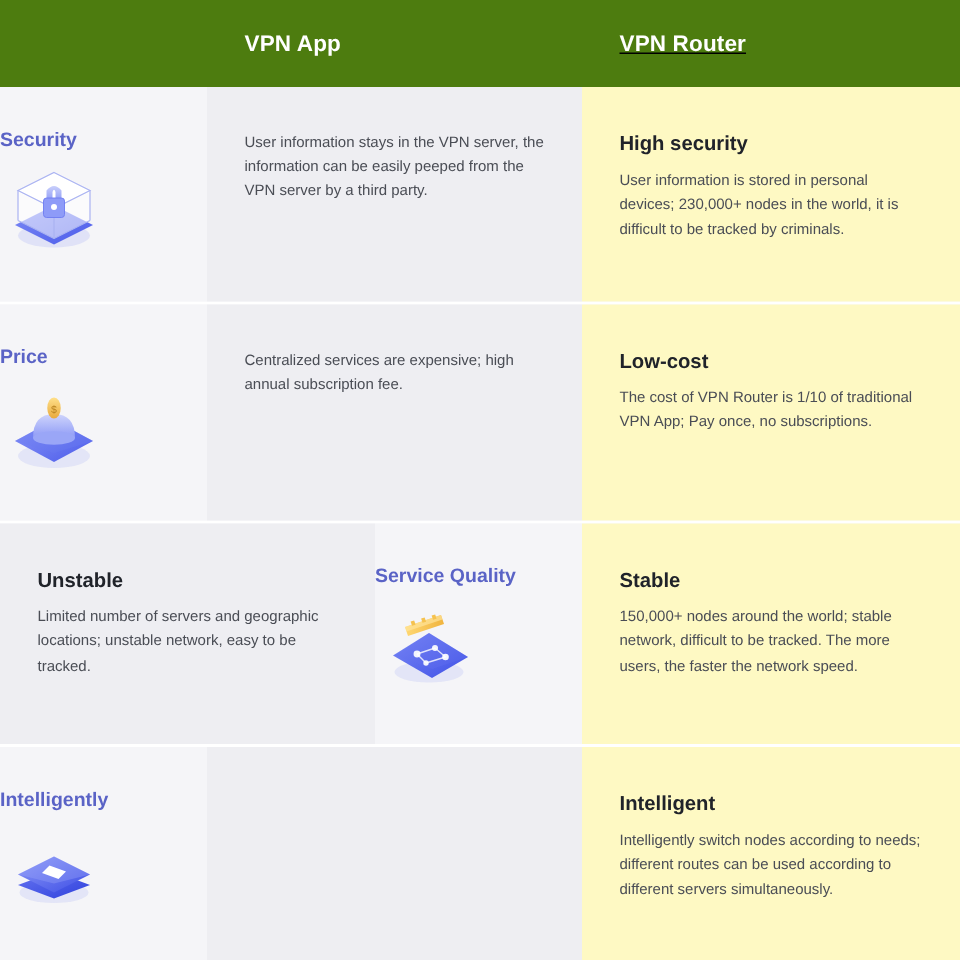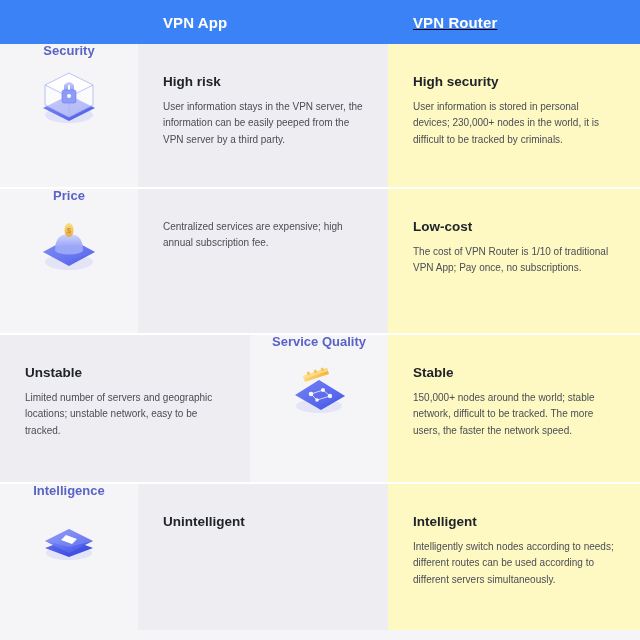--- a/index.html
+++ b/index.html
@@ -21,22 +21,22 @@
     width: 640px;
     height: 640px;
     background: #f5f5f8;
   }
 
   
   .table-header {
     position: relative;
     display: flex;
     width: 640px;
-    height: 44px;
-    background: #3b82f6;
+    height: 58px;
+    background: #4d7c0f;
     box-sizing: border-box;
   }
   .hdr-cell {
     box-sizing: border-box;
     display: flex;
     align-items: center;
   }
   .hdr-cell.feature { width: 138px; }
   .hdr-cell.app     { width: 250px; padding-left: 25px; }
   .hdr-cell.router  { width: 252px; padding-left: 25px; text-decoration: underline; }
@@ -71,21 +71,22 @@
 
   .cell {
     box-sizing: border-box;
     position: relative;
   }
   .cell.feature {
     width: 138px;
     background: #f5f5f8;
     display: flex;
     flex-direction: column;
-    align-items: center;
+    align-items: flex-start;
+    padding-top: 28px;
   }
   .cell.app {
     width: 250px;
     background: #eeeef2;
     padding: 30px 24px 0 25px;
   }
   .cell.router {
     width: 252px;
     background: #fef9c3;
     padding: 30px 22px 0 25px;
@@ -163,21 +164,20 @@
           <line x1="36" y1="34" x2="36" y2="54" stroke="#aab3f2" stroke-width="0.8"></line>
           <line x1="12" y1="42" x2="36" y2="54" stroke="#aab3f2" stroke-width="0.8"></line>
           <line x1="60" y1="42" x2="36" y2="54" stroke="#aab3f2" stroke-width="0.8"></line>
           <path d="M31,22 q5,-6 10,0 l0,5 l-4,0 l0,-4 q-1,-3 -2,0 l0,4 l-4,0 z" fill="url(#g1b)"></path>
           <rect x="29" y="27" width="14" height="13" rx="2" fill="#8e9bf8"></rect>
           <rect x="29" y="27" width="14" height="13" rx="2" fill="none" stroke="#6d7cf0" stroke-width="0.6"></rect>
           <circle cx="36" cy="33" r="2" fill="#ffffff"></circle>
         </svg>
       </div>
       <div class="cell app">
-        <p class="cell-title">High risk</p>
         <p class="cell-desc">User information stays in the VPN server, the information can be easily peeped from the VPN server by a third party.</p>
       </div>
       <div class="cell router">
         <p class="cell-title">High security</p>
         <p class="cell-desc">User information is stored in personal devices; 230,000+ nodes in the world, it is difficult to be tracked by criminals.</p>
       </div>
     </div>
 
     <div class="row r2">
       <div class="cell feature">
@@ -258,41 +258,40 @@
         </svg>
       </div>
       <div class="cell router">
         <p class="cell-title">Stable</p>
         <p class="cell-desc">150,000+ nodes around the world; stable network, difficult to be tracked. The more users, the faster the network speed.</p>
       </div>
     </div>
 
     <div class="row r4">
       <div class="cell feature">
-        <div class="feature-label">Intelligence</div>
+        <div class="feature-label">Intelligently</div>
         <svg class="feature-icon" viewBox="0 0 72 66">
           <defs>
             <linearGradient id="g4a" x1="0" y1="0" x2="1" y2="1">
               <stop offset="0" stop-color="#8d99f8"></stop>
                 <stop offset="1" stop-color="#3d4ee5"></stop>
             </linearGradient>
             <linearGradient id="g4b" x1="0" y1="0" x2="1" y2="1">
               <stop offset="0" stop-color="#6674f0"></stop>
                 <stop offset="1" stop-color="#2f41dd"></stop>
             </linearGradient>
           </defs>
           <ellipse cx="36" cy="50" rx="23" ry="7" fill="#c8cdf6" opacity="0.4"></ellipse>
           <polygon points="36,36 60,45 36,54 12,45" fill="url(#g4b)"></polygon>
           <polygon points="36,26 60,38 36,50 12,38" fill="url(#g4a)"></polygon>
           <polygon points="36,26 60,38 36,44 12,38" fill="#9aa6f9" opacity="0.35"></polygon>
           <polygon points="33,32 44,36 39,41 28,37" fill="#ffffff"></polygon>
         </svg>
       </div>
       <div class="cell app">
-        <p class="cell-title">Unintelligent</p>
       </div>
       <div class="cell router">
         <p class="cell-title">Intelligent</p>
         <p class="cell-desc">Intelligently switch nodes according to needs; different routes can be used according to different servers simultaneously.</p>
       </div>
     </div>
 
   </div>
 </div>
 

